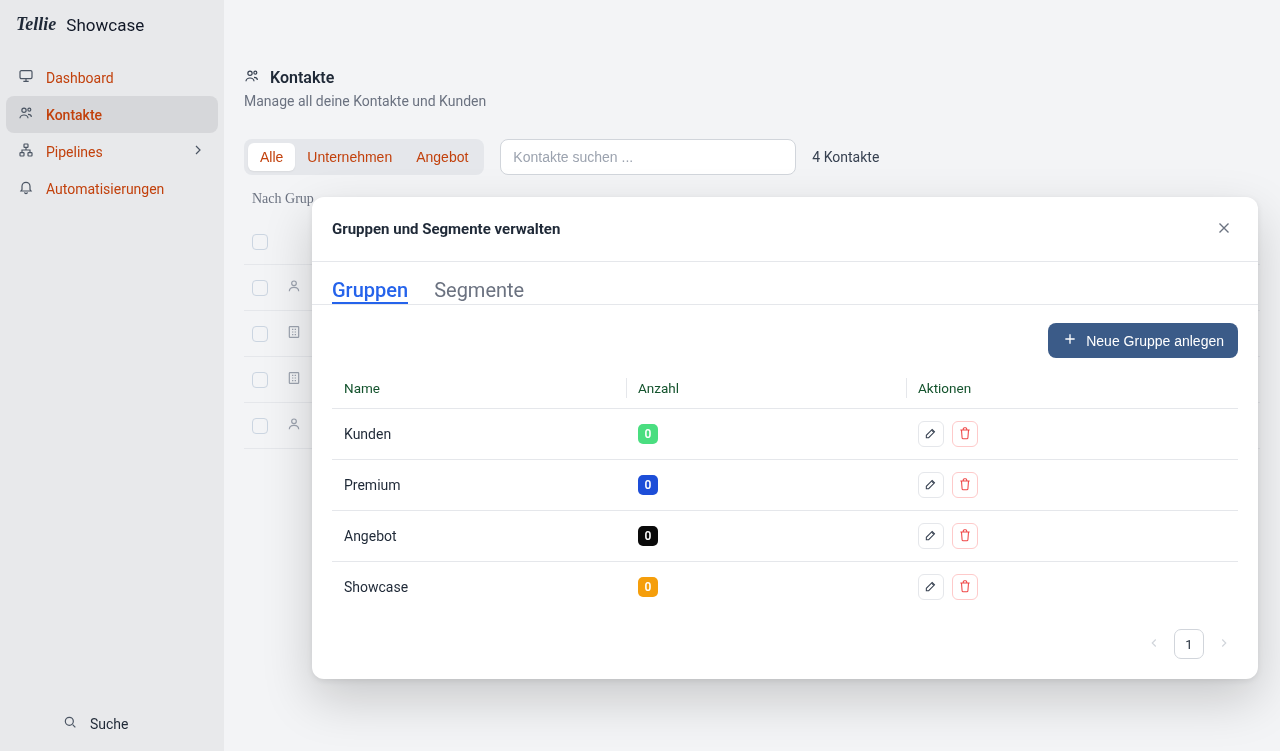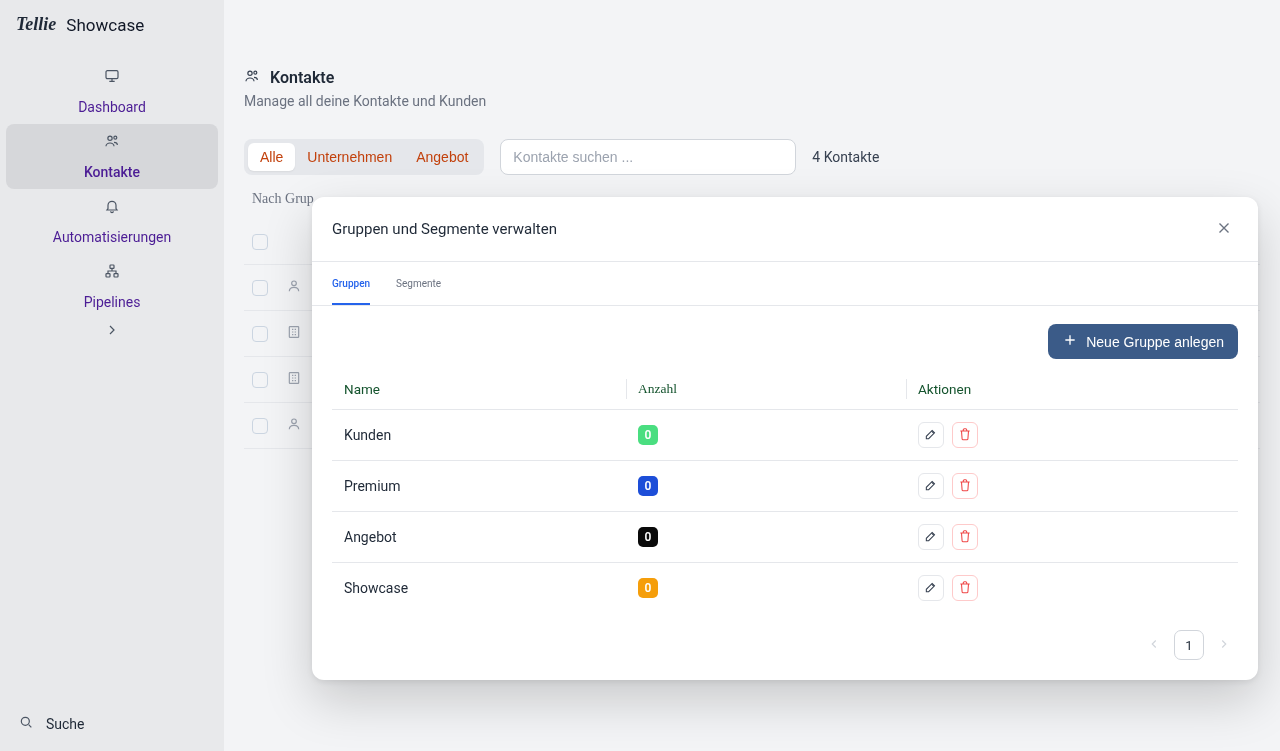--- a/index.html
+++ b/index.html
@@ -43,36 +43,36 @@
 .nav {
   padding: 6px 6px;
 }
 .nav-item {
   display: flex;
   align-items: center;
   gap: 12px;
   padding: 9px 12px;
   border-radius: 8px;
   cursor: pointer;
-  color: #4c1d95;
-  flex-direction: column;
+  color: #c2410c;
 }
 .nav-item .nav-label { flex: 1; }
 .nav-item.active {
   background: #d6d7da;
   font-weight: 500;
 }
 .nav-item svg { width: 16px; height: 16px; stroke: #4b5563; fill: none; stroke-width: 1.8; }
 .sidebar-footer {
   margin-top: auto;
   padding: 12px 18px 18px;
   display: flex;
   align-items: center;
   gap: 12px;
   cursor: pointer;
+  margin-left: 44px;
 }
 .sidebar-footer svg { width: 16px; height: 16px; stroke: #4b5563; fill: none; stroke-width: 1.8; }
 
 
 .main {
   position: absolute;
   left: 224px; top: 0; right: 0; bottom: 0;
   padding: 0 0 0 0;
   overflow: hidden;
 }
@@ -162,40 +162,39 @@
   border-radius: 12px;
   box-shadow: 0 20px 50px rgba(0,0,0,0.18), 0 2px 6px rgba(0,0,0,0.08);
 }
 .modal-header {
   display: flex;
   align-items: center;
   justify-content: space-between;
   padding: 18px 20px 18px 20px;
   border-bottom: 1px solid #e5e7eb;
 }
-.modal-title { font-size: 15px; font-weight: 400; }
+.modal-title { font-size: 15px; font-weight: 700; }
 .close-btn {
   width: 28px; height: 28px;
   display: flex; align-items: center; justify-content: center;
   cursor: pointer;
   color: #6b7280;
 }
 .close-btn svg { width: 18px; height: 18px; stroke: currentColor; stroke-width: 1.8; fill: none; }
 
 .modal-tabs {
   display: flex;
   gap: 26px;
   padding: 16px 20px 0 20px;
   border-bottom: 1px solid #e5e7eb;
 }
 .modal-tab {
-  padding-bottom: 14px;
   cursor: pointer;
   color: #6b7280;
-  font-size: 10px;
+  font-size: 20px;
   border-bottom: 2px solid transparent;
 }
 .modal-tab.active {
   color: #2563eb;
   border-bottom-color: #2563eb;
   font-weight: 500;
 }
 
 .modal-actions {
   display: flex;
@@ -223,21 +222,21 @@
   display: grid;
   grid-template-columns: 1fr 280px 320px;
   align-items: center;
 }
 .mt-head {
   color: #14532d;
   font-size: 13.5px;
   padding: 10px 0 12px 12px;
 }
 .mt-head .col-name { padding-left: 0; }
-.mt-head .col-anz { position: relative; font-family: Liberation Serif, serif; }
+.mt-head .col-anz { position: relative; }
 .mt-head .col-anz::before {
   content: "";
   position: absolute;
   left: -12px; top: -2px; bottom: -2px;
   width: 1px; background: #e5e7eb;
 }
 .mt-head .col-act::before {
   content: "";
   position: absolute;
   left: -12px; top: -2px; bottom: -2px;
@@ -322,46 +321,46 @@
     <div class="nav-item active">
       <span>
         <svg viewBox="0 0 24 24">
             <circle cx="9" cy="8" r="3.2"></circle>
             <path d="M3 20c0-3 3-5 6-5s6 2 6 5"></path>
             <circle cx="17" cy="7" r="2.2"></circle>
             <path d="M15 14c2.5 0 5 1.5 5 4"></path>
           </svg>
       </span>
       <span class="nav-label">Kontakte</span>
-    </div>
-    <div class="nav-item">
-      <span>
-        <svg viewBox="0 0 24 24">
-            <path d="M6 16V11a6 6 0 1112 0v5l1.5 2H4.5L6 16z"></path>
-            <path d="M10 20a2 2 0 004 0"></path>
-          </svg>
-      </span>
-      <span class="nav-label">Automatisierungen</span>
     </div>
     <div class="nav-item">
       <span>
         <svg viewBox="0 0 24 24">
             <rect x="9" y="3" width="6" height="5" rx="1"></rect>
             <rect x="3" y="16" width="6" height="5" rx="1"></rect>
             <rect x="15" y="16" width="6" height="5" rx="1"></rect>
             <path d="M12 8v4M12 12H6v4M12 12h6v4"></path>
           </svg>
       </span>
       <span class="nav-label">Pipelines</span>
       <span>
         <svg viewBox="0 0 24 24">
             <path d="M9 6l6 6-6 6"></path>
           </svg>
       </span>
     </div>
+    <div class="nav-item">
+      <span>
+        <svg viewBox="0 0 24 24">
+            <path d="M6 16V11a6 6 0 1112 0v5l1.5 2H4.5L6 16z"></path>
+            <path d="M10 20a2 2 0 004 0"></path>
+          </svg>
+      </span>
+      <span class="nav-label">Automatisierungen</span>
+    </div>
   </nav>
   <div class="sidebar-footer">
     <span>
       <svg viewBox="0 0 24 24">
           <circle cx="11" cy="11" r="6"></circle>
           <path d="M20 20l-4-4"></path>
         </svg>
     </span>
     <span>Suche</span>
   </div>

